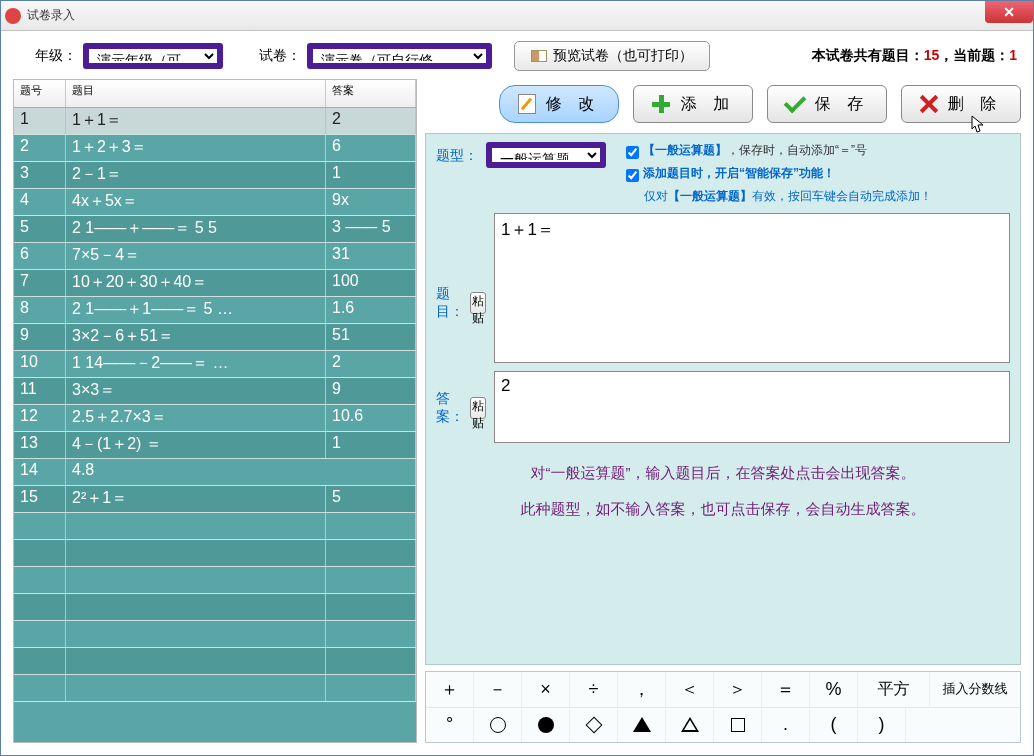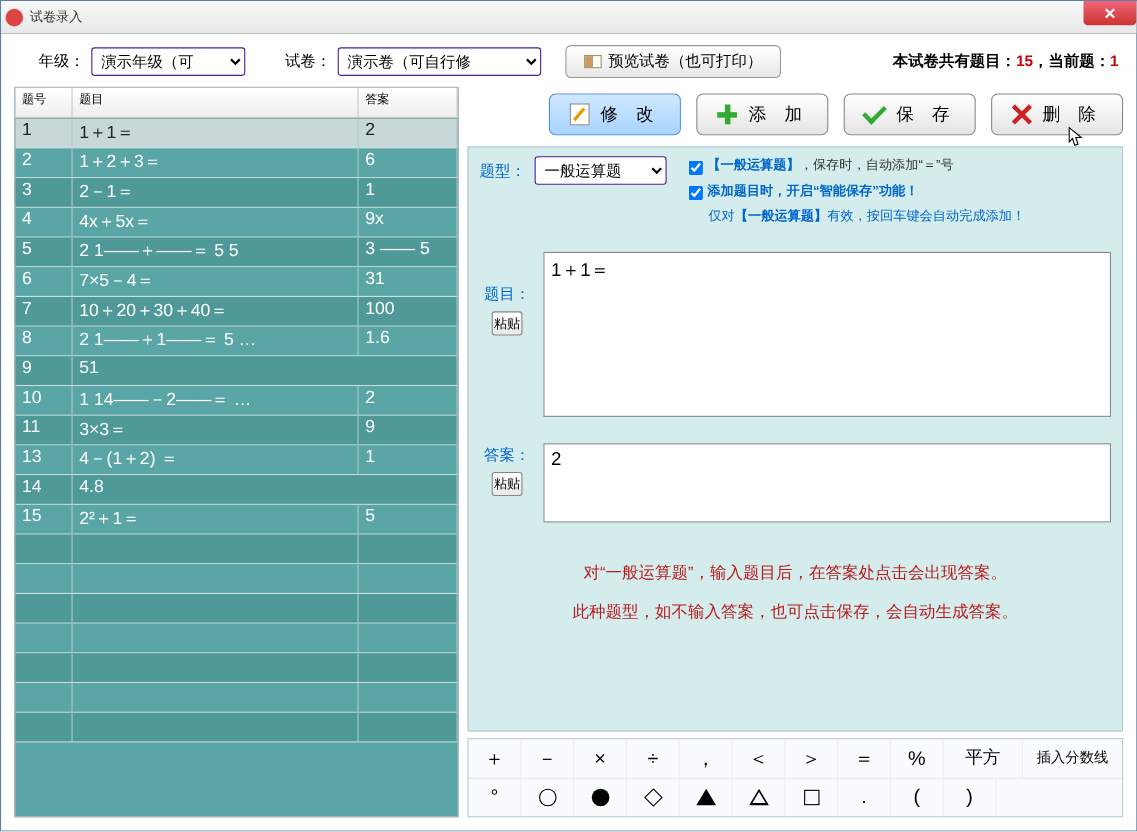--- a/index.html
+++ b/index.html
@@ -7,21 +7,21 @@
 
 .window { width: 1034px; height: 756px; border: 1px solid #5a7fa8; display: flex; flex-direction: column; }
 
 .titlebar { height: 30px; background: linear-gradient(#f8f8f8, #e8e8e8); display: flex; align-items: center; padding: 0 4px; border-bottom: 1px solid #c0c0c0; position: relative; }
 .title-icon { width: 16px; height: 16px; border-radius: 50%; background: #d44; margin-right: 6px; }
 .title-text { font-size: 12px; color: #333; }
 .close-btn { position: absolute; right: 0; top: 0; width: 48px; height: 22px; background: linear-gradient(#e67, #c33); border-radius: 0 0 4px 4px; display: flex; align-items: center; justify-content: center; color: #fff; font-weight: bold; cursor: pointer; }
 
 .toprow { padding: 10px 12px 8px; display: flex; align-items: center; gap: 6px; }
 .toprow label { margin-left: 22px; }
-.combo { height: 26px; border: 1px solid #4c1d95; background: #fff; font-size: 14px; padding: 2px 4px; border-radius: 3px; }
+.combo { height: 26px; border: 6px solid #4c1d95; background: #fff; font-size: 14px; padding: 2px 4px; border-radius: 3px; }
 .combo.w1 { width: 140px; }
 .combo.w2 { width: 185px; }
 .combo.w3 { width: 120px; }
 .preview-btn { height: 30px; padding: 0 16px; border: 1px solid #999; border-radius: 5px; background: linear-gradient(#fff, #e8e8e8); display: flex; align-items: center; gap: 6px; cursor: pointer; margin-left: 16px; }
 .book-icon { width: 16px; height: 12px; background: linear-gradient(90deg, #c96 50%, #fff 50%); border: 1px solid #996; }
 .stats { margin-left: auto; font-weight: bold; padding-right: 4px; }
 .stats .red { color: #c00; }
 
 .mainarea { flex: 1; display: flex; padding: 0 12px 12px; gap: 8px; min-height: 0; }
 
@@ -34,52 +34,52 @@
 .tbody { flex: 1; overflow-y: auto; }
 .trow { display: flex; height: 27px; border-bottom: 1px solid #cce0e0; color: #fff; font-size: 16px; }
 .trow.sel { background: #c8d8d8; color: #222; }
 .trow:not(.sel) { background: #4f9999; }
 .trow:nth-child(even):not(.sel) { background: #5aa5a5; }
 .trow > div { padding: 2px 6px; border-right: 1px solid #a8cccc; overflow: hidden; white-space: nowrap; }
 
 .right { flex: 1; display: flex; flex-direction: column; gap: 6px; min-height: 0; }
 .btnrow { display: flex; gap: 14px; justify-content: flex-end; padding: 6px 0 4px; position: relative; }
 .bigbtn { width: 120px; height: 38px; border: 1px solid #888; border-radius: 6px; background: linear-gradient(#fff, #e4e4e4); display: flex; align-items: center; justify-content: center; gap: 10px; font-size: 16px; letter-spacing: 6px; cursor: pointer; }
-.bigbtn.active { background: linear-gradient(#cfe8ff, #a8d4ff); border-color: #4a90d9; }
+.bigbtn.active { background: linear-gradient(#cfe8ff, #a8d4ff); border-color: #4a90d9; border-radius: 16px; }
 .icon-edit { width: 18px; height: 20px; background: #fff; border: 1px solid #888; position: relative; }
 .icon-edit::after { content: ""; position: absolute; width: 3px; height: 14px; background: #e90; transform: rotate(40deg); left: 6px; top: 2px; }
 .icon-plus { width: 20px; height: 20px; position: relative; }
 .icon-plus::before, .icon-plus::after { content: ""; position: absolute; background: #3a3; }
 .icon-plus::before { left: 8px; top: 1px; width: 5px; height: 18px; }
 .icon-plus::after { top: 8px; left: 1px; height: 5px; width: 18px; }
 .icon-check { width: 20px; height: 12px; border-left: 4px solid #3a3; border-bottom: 4px solid #3a3; transform: rotate(-45deg); margin-top: -4px; }
 .icon-x { width: 18px; height: 18px; position: relative; }
 .icon-x::before, .icon-x::after { content: ""; position: absolute; width: 22px; height: 4px; background: #c22; top: 7px; left: -2px; }
 .icon-x::before { transform: rotate(45deg); }
 .icon-x::after { transform: rotate(-45deg); }
 .cursor-img { position: absolute; right: 36px; top: 36px; width: 14px; height: 20px; pointer-events: none; }
 .cursor-img svg { width: 100%; height: 100%; }
 
-.formpanel { flex: 1; border: 1px solid #b0c8c8; background: #d4ecec; padding: 8px 10px; display: flex; flex-direction: column; gap: 24px; min-height: 0; }
+.formpanel { flex: 1; border: 1px solid #b0c8c8; background: #d4ecec; padding: 8px 10px; display: flex; flex-direction: column; gap: 8px; min-height: 0; }
 .typerow { display: flex; align-items: flex-start; gap: 8px; }
 .typerow .lbl { color: #06c; padding-top: 5px; }
 .checkcol { display: flex; flex-direction: column; gap: 6px; font-size: 12px; margin-left: 12px; }
 .checkcol label { display: flex; align-items: flex-end; gap: 4px; }
 .checkcol .blue { color: #06c; font-weight: bold; }
 .checkcol .gray { color: #333; }
 .checkcol .hint { color: #06c; margin-left: 18px; }
 
 .fieldrow { display: flex; gap: 8px; }
-.fieldlabel { width: 50px; display: flex; flex-direction: column; align-items: center; gap: 6px; color: #06c; padding-top: 30px; }
+.fieldlabel { width: 50px; display: flex; flex-direction: row; align-items: center; gap: 6px; color: #06c; padding-top: 30px; }
 .pastebtn { width: 28px; height: 22px; font-size: 12px; border: 1px solid #888; background: linear-gradient(#fff,#e8e8e8); border-radius: 3px; cursor: pointer; text-align: center; }
 .ta { flex: 1; border: 1px solid #888; background: #fff; padding: 4px 6px; font-size: 17px; resize: none; font-family: inherit; }
 .ta.q { height: 150px; }
 .ta.a { height: 72px; }
 
-.tips { text-align: center; font-size: 15px; color: #b91c1c; line-height: 2.4; padding: 4px 0; }
+.tips { text-align: center; font-size: 15px; color: #701a75; line-height: 2.4; padding: 4px 0; }
 
 .symrow { border: 1px solid #b8cccc; background: #f8fcfc; height: 72px; display: flex; flex-direction: column; }
 .symline { flex: 1; display: flex; align-items: center; }
 .sym { width: 48px; height: 100%; display: flex; align-items: center; justify-content: center; font-size: 18px; border-right: 1px solid #eee; cursor: pointer; }
 .sym-wide { width: 72px; font-size: 16px; }
 .sym-insert { width: 90px; font-size: 13px; margin-left: auto; border-right: none; }
 .symline2 { border-top: 1px solid #e0e8e8; }
 .shape-circle-o { width: 16px; height: 16px; border: 1.5px solid #000; border-radius: 50%; }
 .shape-circle-f { width: 16px; height: 16px; background: #000; border-radius: 50%; }
 .shape-diamond { width: 12px; height: 12px; border: 1.5px solid #000; transform: rotate(45deg); }
@@ -159,31 +159,37 @@
             <div class="col-q">10＋20＋30＋40＝</div>
             <div class="col-a">100</div>
           </div>
           <div class="trow">
             <div class="col-num">8</div>
             <div class="col-q"> 2    1——＋1——＝ 5  …</div>
             <div class="col-a">1.6</div>
           </div>
           <div class="trow">
             <div class="col-num">9</div>
+            <div class="col-q">3×2－6＋51＝</div>
             <div class="col-a">51</div>
           </div>
           <div class="trow">
             <div class="col-num">10</div>
             <div class="col-q">  1    14——－2——＝ …</div>
             <div class="col-a">2</div>
           </div>
           <div class="trow">
             <div class="col-num">11</div>
             <div class="col-q">3×3＝</div>
             <div class="col-a">9</div>
+          </div>
+          <div class="trow">
+            <div class="col-num">12</div>
+            <div class="col-q">2.5＋2.7×3＝</div>
+            <div class="col-a">10.6</div>
           </div>
           <div class="trow">
             <div class="col-num">13</div>
             <div class="col-q">4－(1＋2) ＝</div>
             <div class="col-a">1</div>
           </div>
           <div class="trow">
             <div class="col-num">14</div>
             <div class="col-a">4.8</div>
           </div>

